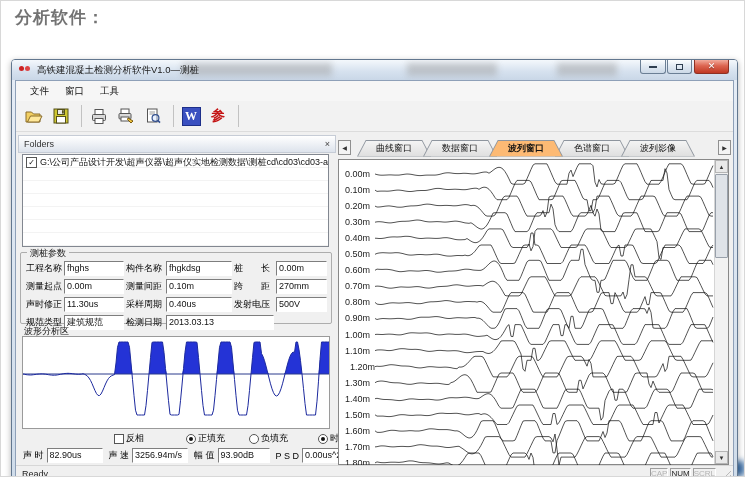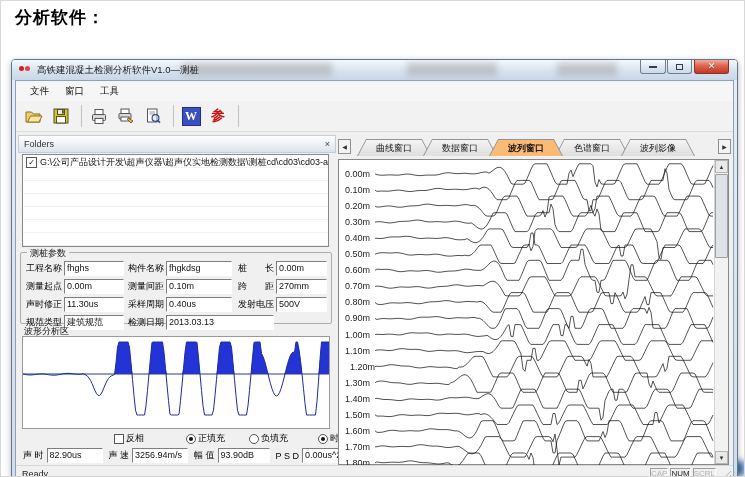--- a/index.html
+++ b/index.html
@@ -1,19 +1,19 @@
 <!DOCTYPE html>
 <html><head>
 <meta charset="utf-8">
 <style>
   html,body{margin:0;padding:0;background:#fff;}
   body{font-family:"Liberation Sans","DejaVu Sans",sans-serif;}
   #stage{position:relative;width:745px;height:477px;background:#fff;overflow:hidden;border:1px solid #d8d8d8;box-sizing:border-box;}
   
-  #heading{position:absolute;left:14px;top:5px;font-size:17px;font-weight:bold;color:#000000;letter-spacing:1px;}
+  #heading{position:absolute;left:14px;top:5px;font-size:17px;font-weight:bold;color:#737373;letter-spacing:1px;}
   
   .bgblur{position:absolute;filter:blur(3px);z-index:0;}
   
   #win{position:absolute;left:10px;top:58px;width:727px;height:428px;z-index:1;
        background:linear-gradient(#e6edf6,#cfdcea);border:1px solid #62778f;border-radius:4px 4px 2px 2px;
        box-shadow:0 2px 6px rgba(0,0,0,.30);box-sizing:border-box;}
   #titlebar{position:absolute;left:0;top:0;right:0;height:20px;border-radius:3px 3px 0 0;overflow:hidden;
        background:linear-gradient(#f4f8fc,#d7e2ef 55%,#c9d7e7);}
   .glass-blob{position:absolute;top:3px;height:13px;background:#9b9b9b;opacity:.45;filter:blur(3px);}
   #app-icon{position:absolute;left:7px;top:4px;width:14px;height:12px;}
@@ -42,38 +42,38 @@
   #folders-header{height:15px;background:linear-gradient(#ffffff,#dde3ec);border:1px solid #c6ccd6;display:flex;align-items:center;justify-content:space-between;padding:8px 5px;font-size:9px;color:#333;box-sizing:border-box;gap:32px;}
   #folders-close{font-size:9px;color:#444;line-height:9px;cursor:default;}
   #listbox{position:absolute;left:4px;right:7px;top:19px;height:93px;background:#fff;border:1px solid #828790;box-sizing:border-box;
            background-image:repeating-linear-gradient(#fff 0 12px,#f3f3f3 12px 13px);overflow:hidden;}
   .lb-item{display:flex;align-items:center;gap:3px;padding:1px 3px;font-size:9px;color:#111;white-space:nowrap;overflow:hidden;}
   .cbx{width:9px;height:9px;border:1px solid #555;background:#fff;font-size:8px;line-height:9px;text-align:center;flex:none;color:#111;}
   
   #param-group{position:absolute;left:2px;right:4px;top:117px;height:72px;border:1px solid #adadad;border-radius:2px;box-sizing:border-box;}
   #param-title{position:absolute;top:-6px;left:6px;background:#f0f0f0;padding:0 3px;font-size:9px;color:#111;}
   #param-grid{display:grid;grid-template-columns:36px 60px 38px 66px 40px auto;column-gap:2px;row-gap:3px;padding:8px 4px 2px 5px;font-size:9px;align-items:center;}
-  .p-label{white-space:nowrap;color:#000;text-align:right;}
+  .p-label{white-space:nowrap;color:#000;}
   .field{height:13px;line-height:13px;background:#fff;border:1px solid;border-color:#7e7e7e #fff #fff #7e7e7e;padding:0 2px;font-size:9px;color:#111;overflow:hidden;white-space:nowrap;box-sizing:content-box;}
   
   #wf-label{position:absolute;left:6px;top:190px;font-size:9px;color:#111;}
   #wave-box{position:absolute;left:4px;top:201px;width:308px;height:93px;background:#fff;border:1px solid #9a9a9a;box-sizing:border-box;}
   
   #controls-row{position:absolute;left:0;top:297px;right:0;display:flex;align-items:center;font-size:9px;padding-left:80px;}
   .ctl{display:flex;align-items:center;gap:2px;white-space:nowrap;padding-left:16px;}
   .cb{width:8px;height:8px;border:1px solid #555;background:#fff;flex:none;}
   .radio{width:8px;height:8px;border:1px solid #555;border-radius:50%;background:#fff;flex:none;position:relative;}
   .radio.on::after{content:"";position:absolute;left:2px;top:2px;width:4px;height:4px;border-radius:50%;background:#111;}
   
   #readouts-row{position:absolute;left:2px;top:313px;right:0;display:flex;align-items:center;gap:3px;font-size:9px;}
   .r-label{white-space:nowrap;margin-left:3px;}
   .r-field{flex:none;}
   
   #right-panel{position:absolute;left:322px;top:54px;right:2px;bottom:16px;}
-  #tabbar{position:absolute;left:0;right:0;top:4px;height:18px;display:flex;align-items:flex-start;}
+  #tabbar{position:absolute;left:0;right:0;top:4px;height:18px;display:flex;align-items:center;}
   .tab-scroll{width:13px;height:15px;background:#f3f3f3;border:1px solid #909090;display:flex;align-items:center;justify-content:center;font-size:6px;color:#333;box-sizing:border-box;margin-bottom:1px;}
   #tabs{display:flex;margin-left:6px;}
   .tab{position:relative;width:74px;height:17px;margin-left:-8px;clip-path:polygon(9px 0,calc(100% - 9px) 0,100% 100%,0 100%);background:#8e959e;}
   .tab:first-child{margin-left:0;}
   .tab-in{position:absolute;left:1px;right:1px;top:1px;bottom:0;clip-path:polygon(8.4px 0,calc(100% - 8.4px) 0,100% 100%,0 100%);background:linear-gradient(#f4f4f4,#dedede);display:flex;align-items:center;justify-content:center;}
   .tab.active{z-index:3;}
   .tab.active .tab-in{background:#fdba74;font-weight:bold;}
   .tab-label{font-size:9px;color:#111;white-space:nowrap;}
   #wave-panel{position:absolute;left:0;right:2px;top:24px;bottom:1px;background:#fff;border:1px solid #888;box-sizing:border-box;}
   .depth-label{position:absolute;left:6px;width:30px;font-size:9px;color:#222;}

